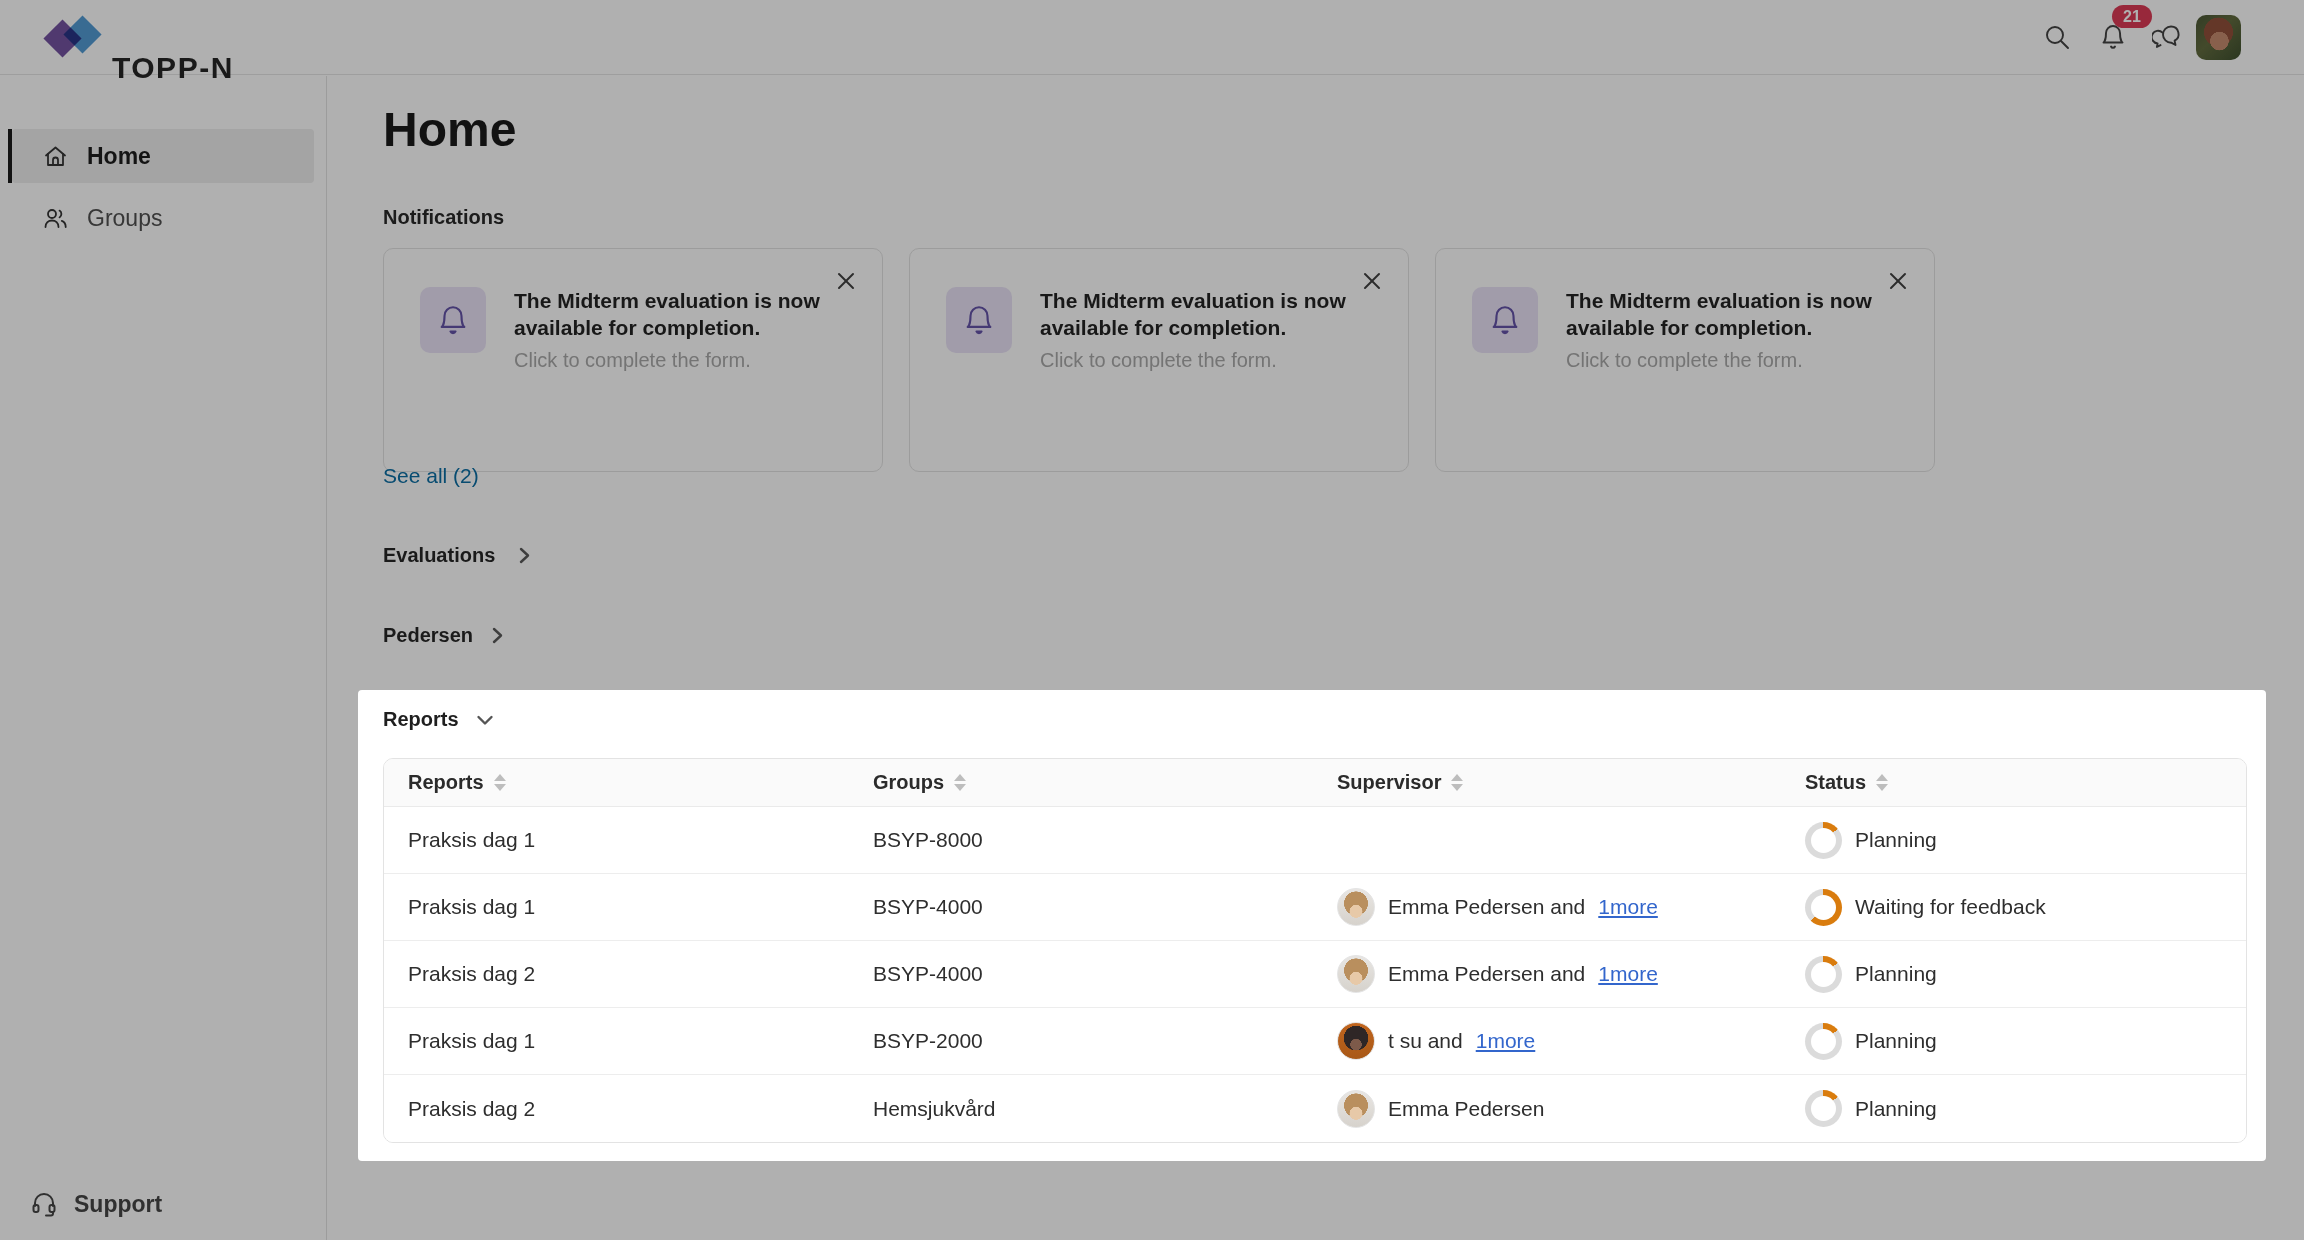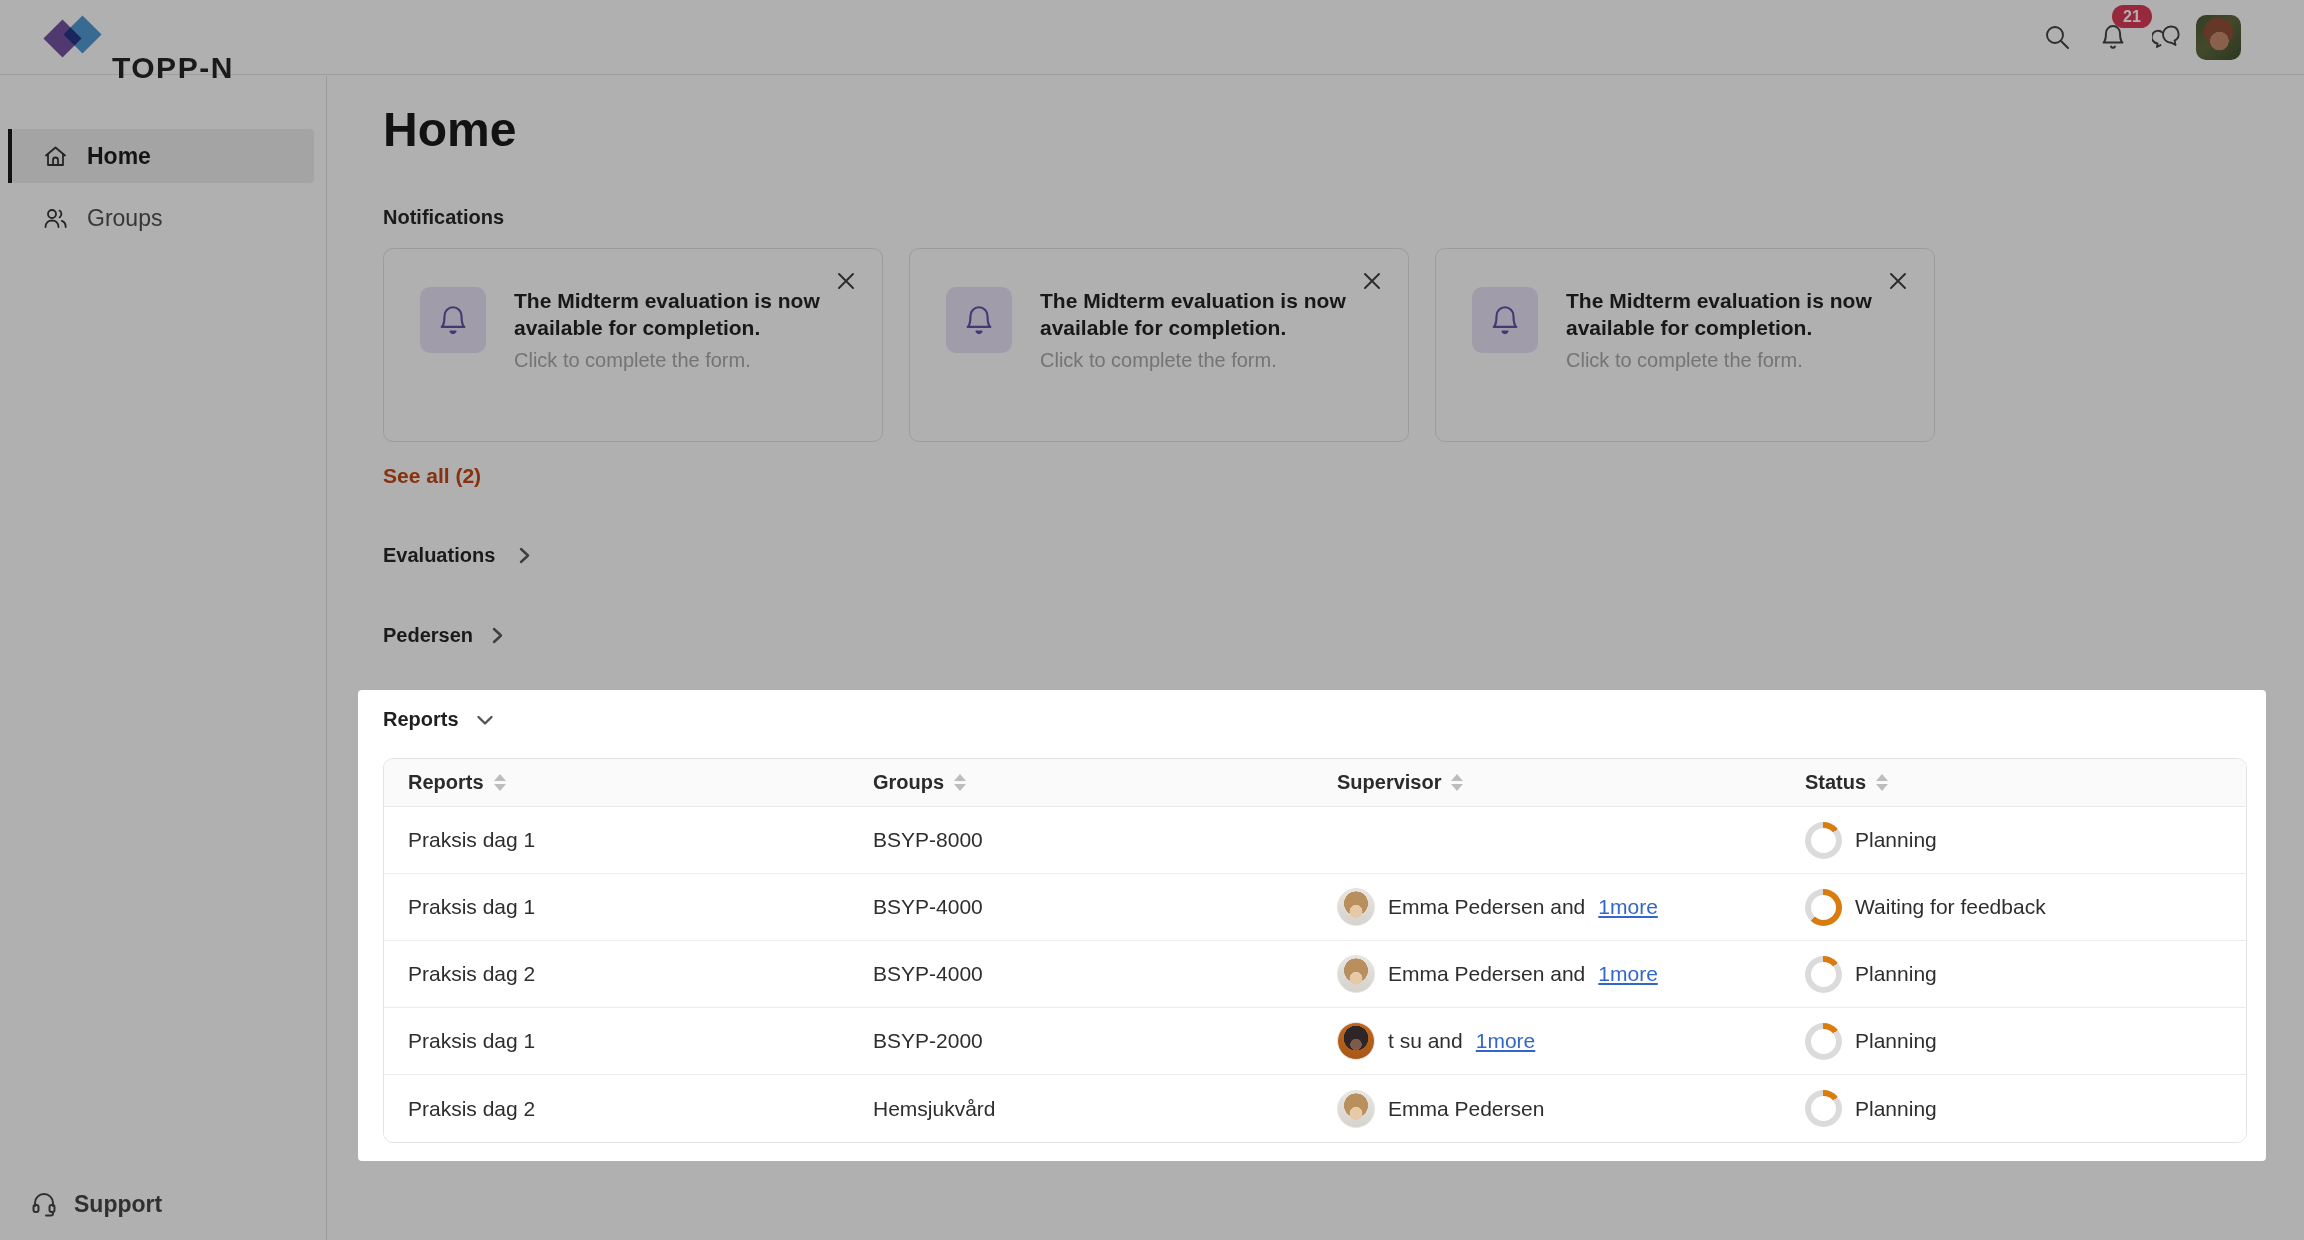--- a/index.html
+++ b/index.html
@@ -53,37 +53,37 @@
                       stroke-width:2; stroke-linecap:round; stroke-linejoin:round; }
 
   
   #main { position:absolute; top:76px; left:328px; width:1976px; height:1164px;
           background:#fff; }
   #page-title { position:absolute; left:55px; top:26px; font-size:48px;
                 font-weight:700; color:#131313; }
   #notif-label { position:absolute; left:55px; top:130px; font-size:20px;
                  font-weight:700; color:#222; }
   #cards { position:absolute; left:55px; top:172px; display:flex; gap:26px; }
-  .card { position:relative; width:500px; height:194px; background:#fff;
+  .card { position:relative; width:500px; height:224px; background:#fff;
           border:1px solid #e2e2e2; border-radius:10px; cursor:pointer; }
   .card-icon { position:absolute; left:36px; top:38px; width:66px; height:66px;
                border-radius:10px; background:#E9E2F7; display:flex;
                align-items:center; justify-content:center; }
   .card-icon svg { width:36px; height:36px; stroke:#5F4DA5; fill:none;
                    stroke-width:2; stroke-linecap:round; stroke-linejoin:round; }
   .card-title { position:absolute; left:130px; top:38px; width:330px;
                 font-size:21px; font-weight:700; line-height:27px; color:#1b1b1b; }
   .card-body { position:absolute; left:130px; top:100px; font-size:20px;
                color:#A6A6A6; }
   .card-close { position:absolute; right:22px; top:18px; width:28px; height:28px;
                 cursor:pointer; }
   .card-close svg { width:28px; height:28px; stroke:#3a3a3a; stroke-width:2;
                     stroke-linecap:round; }
   #see-all { position:absolute; left:55px; top:388px; font-size:21px;
-             color:#c2410c; cursor:pointer;font-weight:bold; }
+             color:#0369a1; cursor:pointer; }
   .collapse-row { position:absolute; left:55px; display:flex; align-items:center;
                   gap:15px; font-size:20px; font-weight:700; color:#1f1f1f;
                   cursor:pointer; }
   .collapse-row svg { width:19px; height:19px; stroke:#555; fill:none;
                       stroke-width:2.4; stroke-linecap:round; stroke-linejoin:round; }
   #row-evaluations { top:468px;gap:20px; }
   #row-documents   { top:548px; }
 
   
   #overlay { position:absolute; left:358px; top:690px; width:1908px; height:471px;

